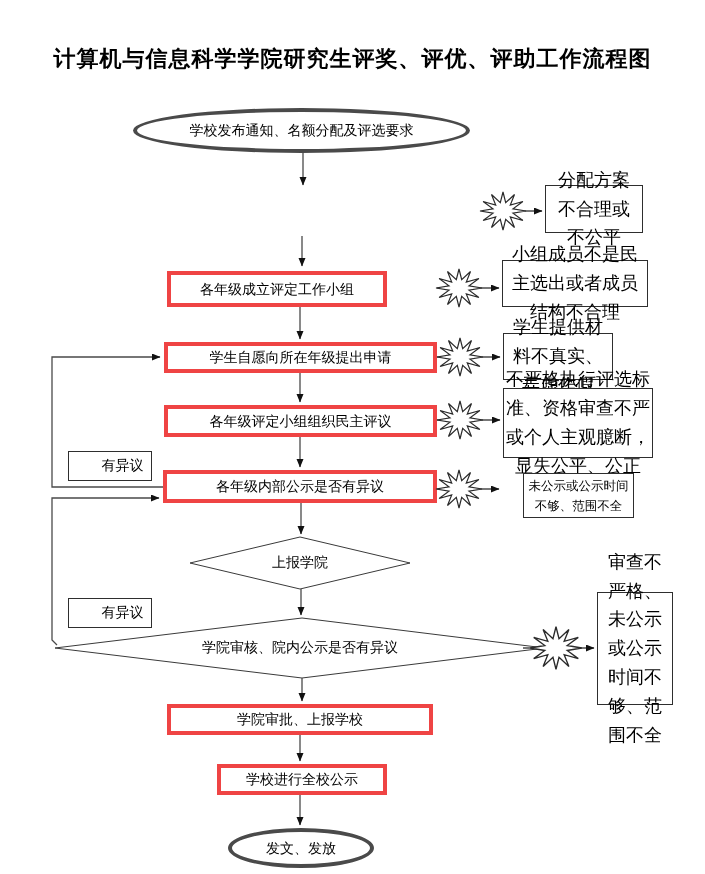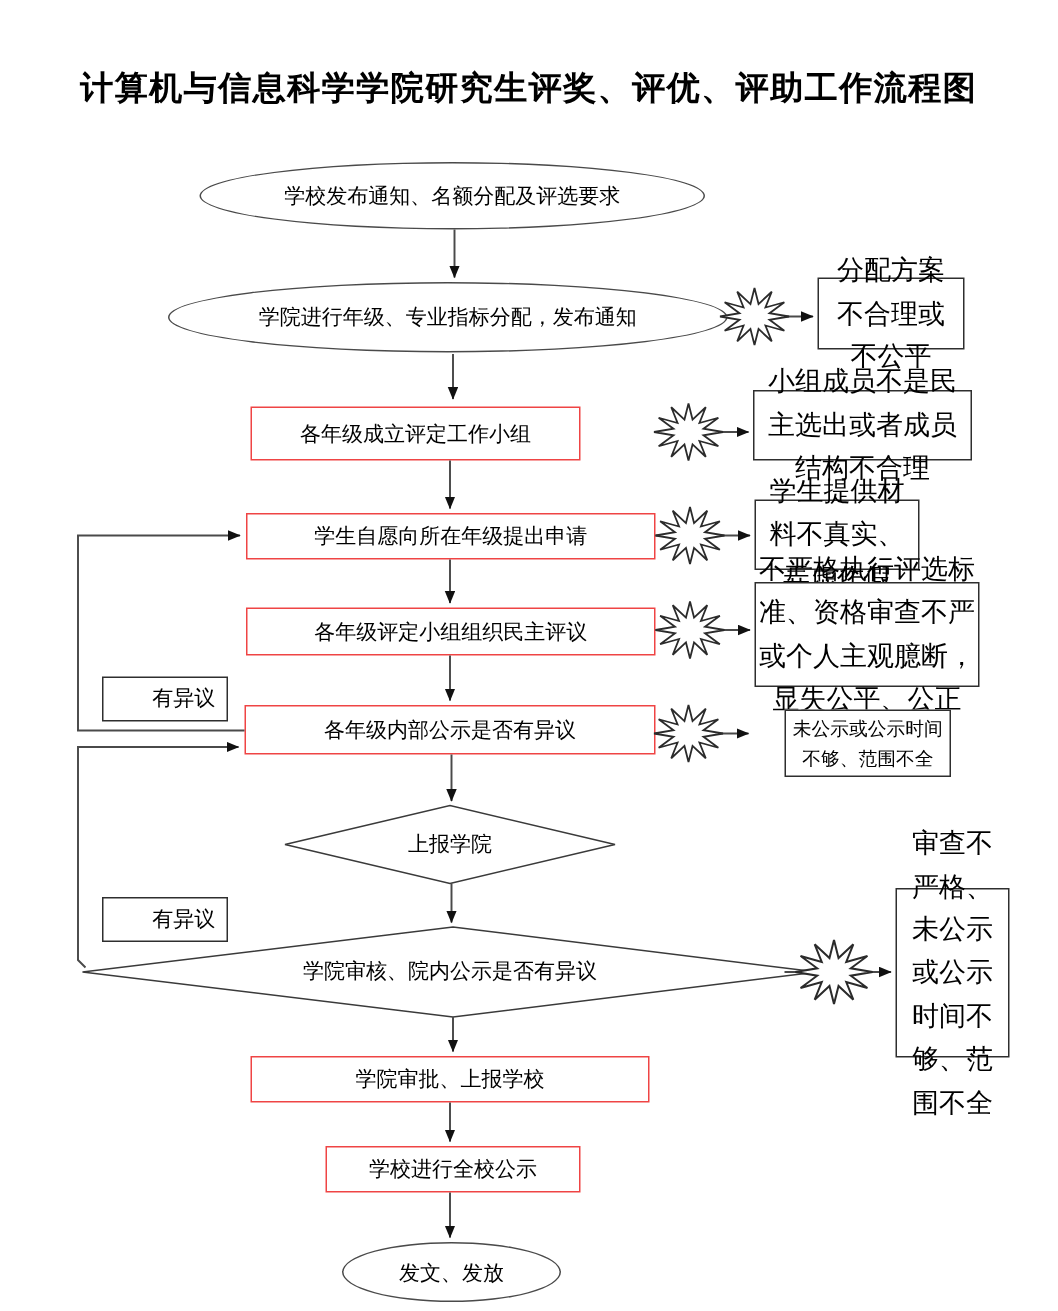--- a/index.html
+++ b/index.html
@@ -3,21 +3,21 @@
 <meta charset="utf-8">
 <style>
   * { margin:0; padding:0; box-sizing:border-box; }
   html,body { background:#ffffff; }
   body { width:705px; height:874px; font-family:"Liberation Sans", sans-serif; color:#000; }
   .page { position:relative; width:705px; height:874px; background:#fff; overflow:hidden; }
   .title { position:absolute; top:44px; left:0; width:100%; text-align:center;
            font-family:"Liberation Serif", serif; font-weight:bold; font-size:22px; letter-spacing:1px; }
   .layer { position:absolute; top:0; left:0; pointer-events:none; }
   .node { position:absolute; display:flex; align-items:center; justify-content:center;
-          text-align:center; font-size:14px; line-height:1.3; background:#fff; border:1px solid #ef4444; }
+          text-align:center; font-size:14px; line-height:1.3; background:#fff; border:4px solid #ef4444; }
   .ellipse { border-radius:50%; border-color:#4a4a4a; }
   .dtext { position:absolute; display:flex; align-items:center; justify-content:center;
            text-align:center; font-size:14px; background:transparent; }
   .side { position:absolute; display:flex; align-items:center; justify-content:center;
           text-align:center; font-size:18px; line-height:1.6; border:1px solid #2e2e2e; background:#fff; }
   .loop-label { position:absolute; display:flex; align-items:center; justify-content:center;
                 font-size:14px; border:1px solid #2e2e2e; background:#fff;padding-left:25px; }
 </style>
 </head>
 <body>
@@ -26,21 +26,20 @@
 
   <div class="title">计算机与信息科学学院研究生评奖、评优、评助工作流程图</div>
 
   <svg class="layer" width="705" height="874" viewBox="0 0 705 874">
     <polygon points="190,563 300,537 410,563 300,589" fill="#ffffff" stroke="#3a3a3a" stroke-width="1"></polygon>
     <polygon points="55,648 302,618 545,648 302,678" fill="#ffffff" stroke="#3a3a3a" stroke-width="1"></polygon>
   </svg>
 
   <div class="node ellipse" style="left:133px;top:108px;width:337px;height:45px;">学校发布通知、名额分配及评选要求</div>
 
-  <div class="node ellipse" style="left:112px;top:188px;width:373px;height:47px;">学院进行年级、专业指标分配，发布通知</div>
 
   <div class="node" style="left:167px;top:271px;width:220px;height:36px;">各年级成立评定工作小组</div>
 
   <div class="node" style="left:164px;top:342px;width:273px;height:31px;">学生自愿向所在年级提出申请</div>
 
   <div class="node" style="left:164px;top:405px;width:273px;height:32px;">各年级评定小组组织民主评议</div>
 
   <div class="node" style="left:163px;top:470px;width:274px;height:33px;">各年级内部公示是否有异议</div>
 
   <div class="dtext" style="left:190px;top:537px;width:220px;height:52px;">上报学院</div>

